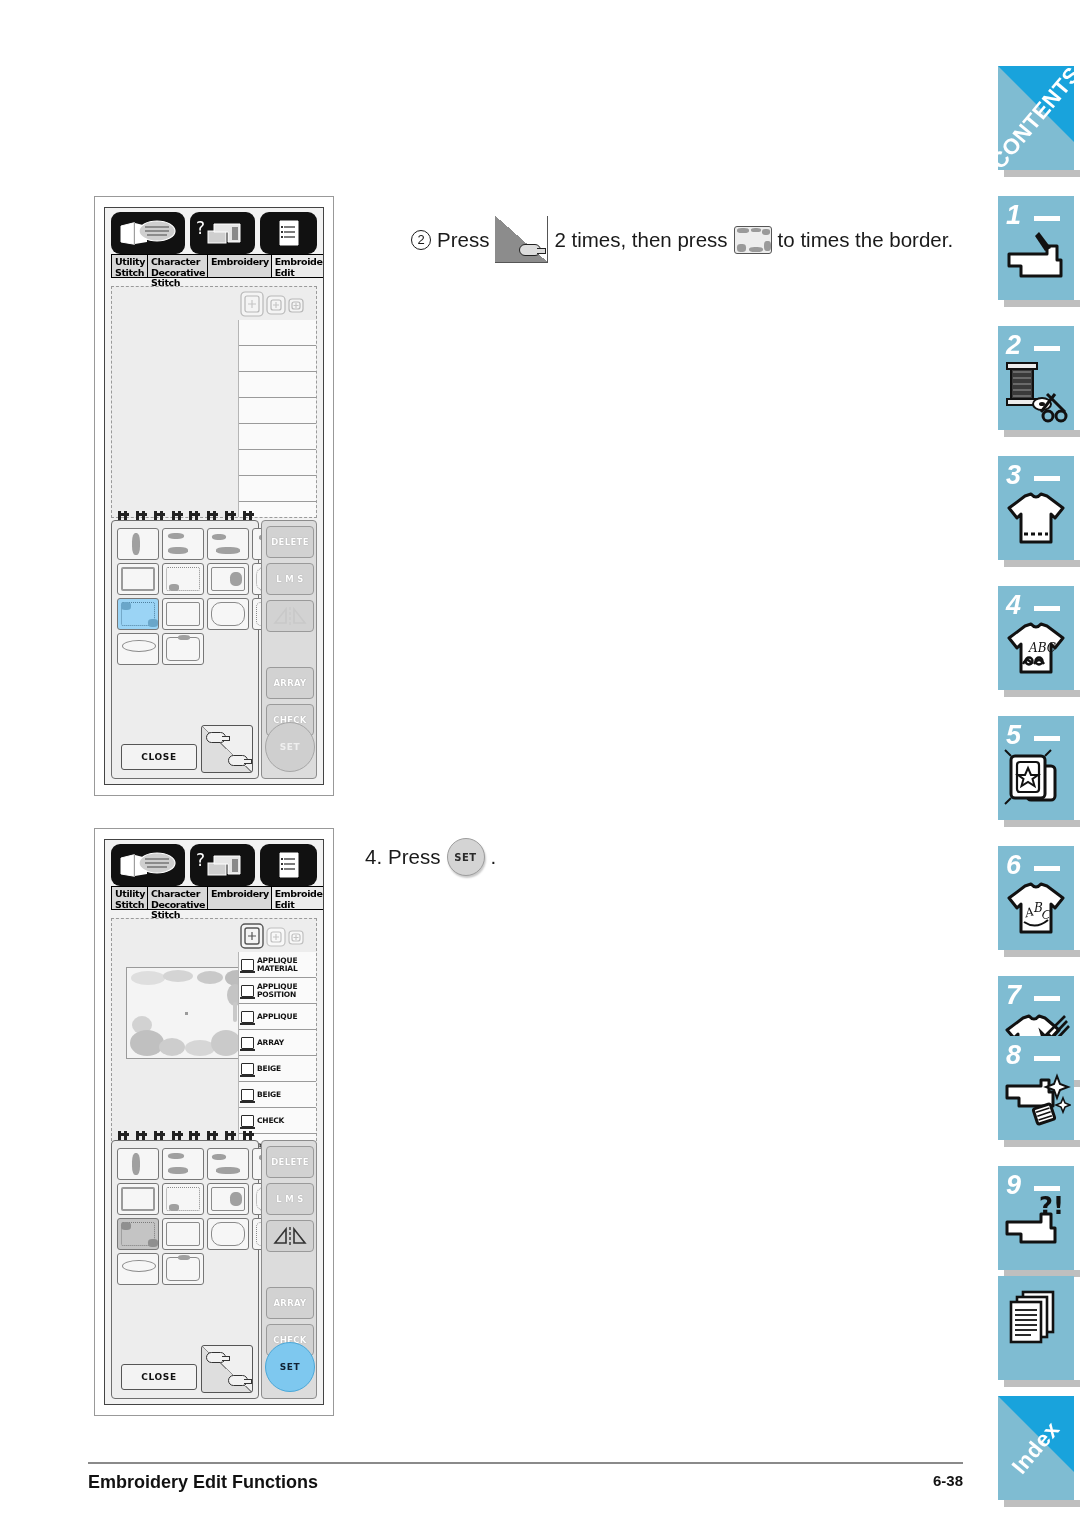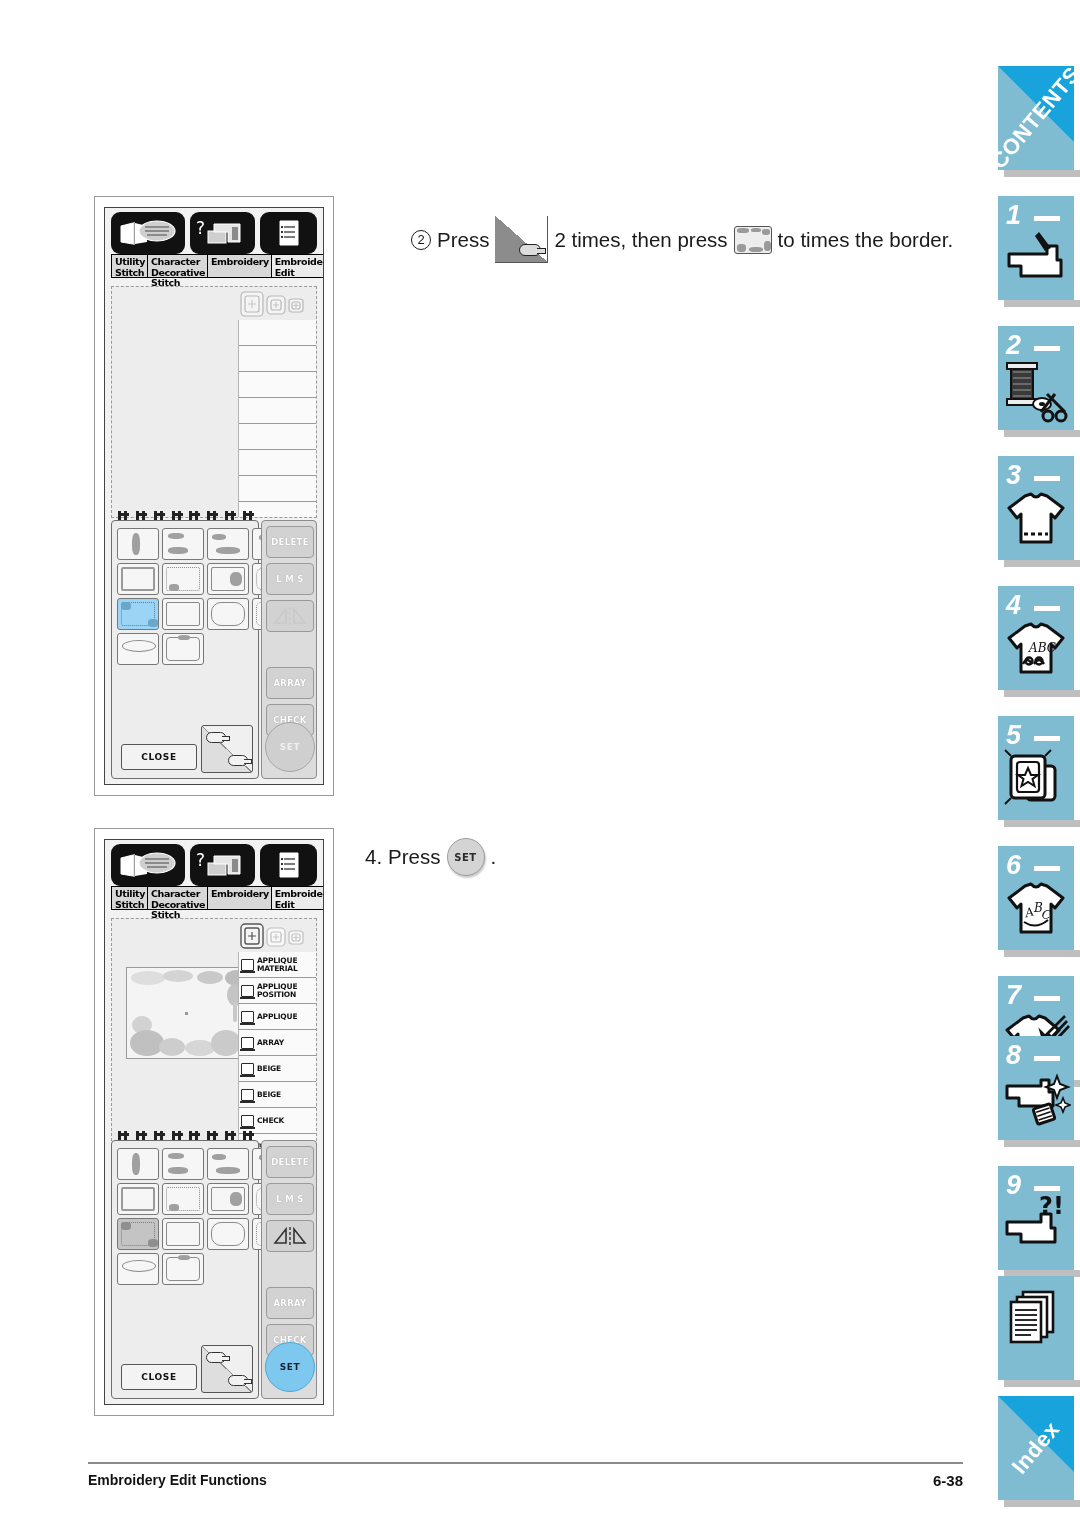--- a/index.html
+++ b/index.html
@@ -247,21 +247,21 @@
     background:#d4d4d4; border:1px solid #9d9d9d;
     font-size:10px; font-weight:bold; color:#2b2b2b;
     font-family:"DejaVu Sans", sans-serif; letter-spacing:0.5px;
     box-shadow:1px 2px 2px rgba(0,0,0,0.22);
   }
 
   
   #footer { position:absolute; left:88px; top:1462px; width:875px; }
   #footer .rule { height:2px; background:#8a8a8a; }
   #footer .row { display:flex; justify-content:space-between; padding-top:8px; }
-  #footer .ftitle { font-size:14px; font-weight:bold; color:#111; }
+  #footer .ftitle { font-size:18px; font-weight:bold; color:#111; }
   #footer .fpage { font-size:15px; font-weight:bold; color:#111; }
 </style>
 </head>
 <body>
 
 <div id="page">
 
   <div class="lcd-frame" style="left:94px; top:196px; width:240px; height:600px;">
     <div class="lcd">
 

